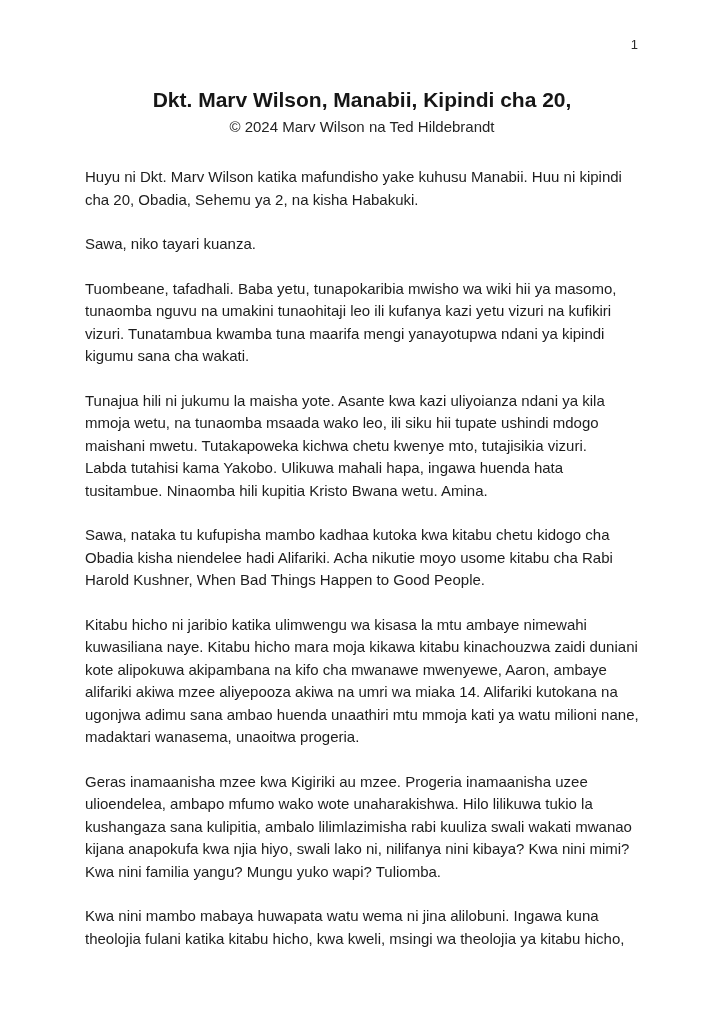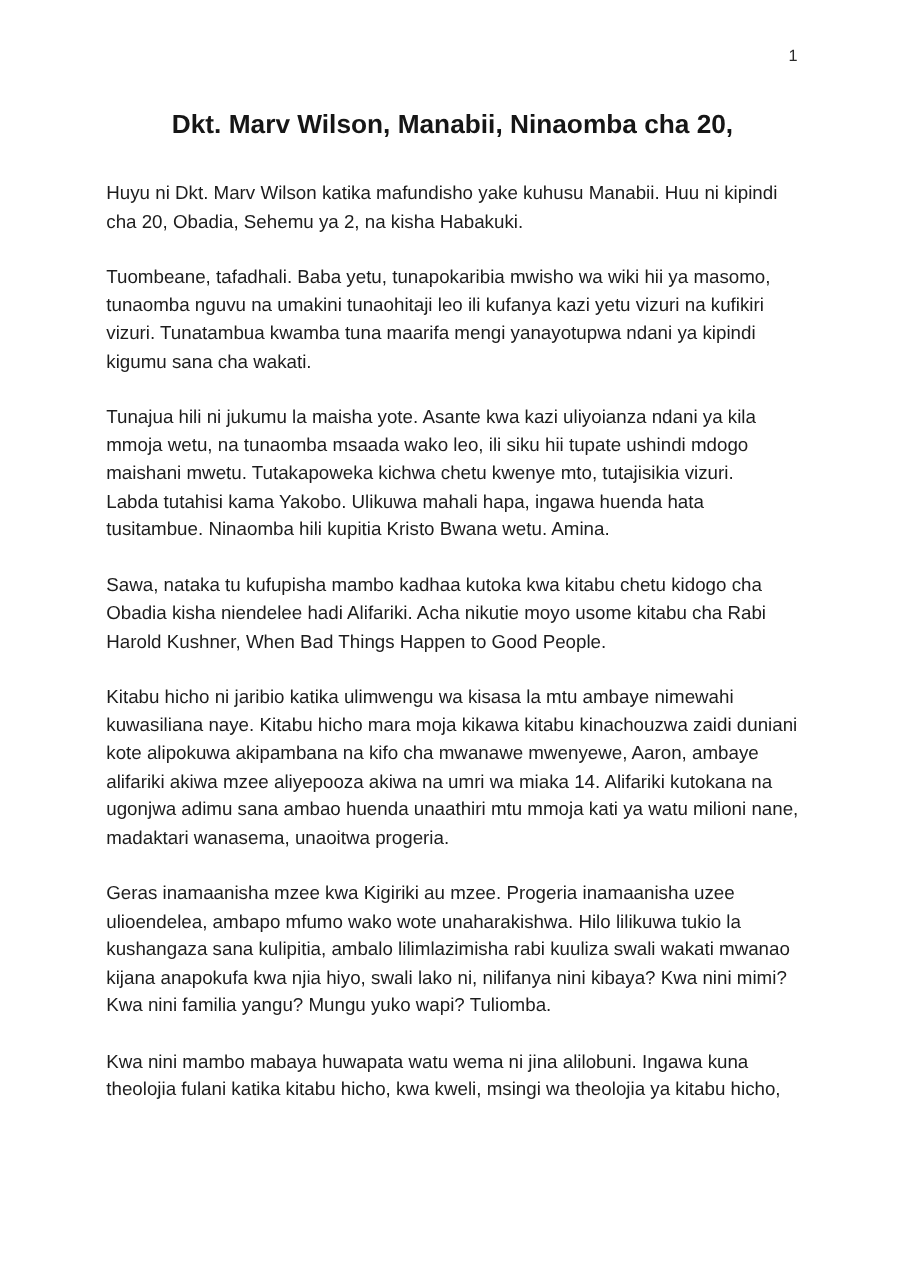--- a/index.html
+++ b/index.html
@@ -51,25 +51,27 @@
   }
 </style>
 </head>
 <body>
 
 <div class="page">
 
   <div class="page-number">1</div>
 
   <div class="header">
-    <div class="title-line">Dkt. Marv Wilson, Manabii, Ninaomba cha 20,</div>
+    <div class="title-line">Dkt. Marv Wilson, Manabii, Kipindi cha 20,</div>
+    <div class="copyright">© 2024 Marv Wilson na Ted Hildebrandt</div>
   </div>
 
   <div class="content">
     <p>Huyu ni Dkt. Marv Wilson katika mafundisho yake kuhusu Manabii. Huu ni kipindi cha 20, Obadia, Sehemu ya 2, na kisha Habakuki.</p>
+    <p>Sawa, niko tayari kuanza.</p>
     <p>Tuombeane, tafadhali. Baba yetu, tunapokaribia mwisho wa wiki hii ya masomo, tunaomba nguvu na umakini tunaohitaji leo ili kufanya kazi yetu vizuri na kufikiri vizuri. Tunatambua kwamba tuna maarifa mengi yanayotupwa ndani ya kipindi kigumu sana cha wakati.</p>
     <p>Tunajua hili ni jukumu la maisha yote. Asante kwa kazi uliyoianza ndani ya kila mmoja wetu, na tunaomba msaada wako leo, ili siku hii tupate ushindi mdogo maishani mwetu. Tutakapoweka kichwa chetu kwenye mto, tutajisikia vizuri.
 Labda tutahisi kama Yakobo. Ulikuwa mahali hapa, ingawa huenda hata tusitambue. Ninaomba hili kupitia Kristo Bwana wetu. Amina.</p>
     <p>Sawa, nataka tu kufupisha mambo kadhaa kutoka kwa kitabu chetu kidogo cha Obadia kisha niendelee hadi Alifariki. Acha nikutie moyo usome kitabu cha Rabi Harold Kushner, When Bad Things Happen to Good People.</p>
     <p>Kitabu hicho ni jaribio katika ulimwengu wa kisasa la mtu ambaye nimewahi kuwasiliana naye. Kitabu hicho mara moja kikawa kitabu kinachouzwa zaidi duniani kote alipokuwa akipambana na kifo cha mwanawe mwenyewe, Aaron, ambaye alifariki akiwa mzee aliyepooza akiwa na umri wa miaka 14. Alifariki kutokana na ugonjwa adimu sana ambao huenda unaathiri mtu mmoja kati ya watu milioni nane, madaktari wanasema, unaoitwa progeria.</p>
     <p>Geras inamaanisha mzee kwa Kigiriki au mzee. Progeria inamaanisha uzee ulioendelea, ambapo mfumo wako wote unaharakishwa. Hilo lilikuwa tukio la kushangaza sana kulipitia, ambalo lilimlazimisha rabi kuuliza swali wakati mwanao kijana anapokufa kwa njia hiyo, swali lako ni, nilifanya nini kibaya? Kwa nini mimi? Kwa nini familia yangu? Mungu yuko wapi? Tuliomba.</p>
     <p>Kwa nini mambo mabaya huwapata watu wema ni jina alilobuni. Ingawa kuna theolojia fulani katika kitabu hicho, kwa kweli, msingi wa theolojia ya kitabu hicho,</p>
   </div>
 
 </div>

